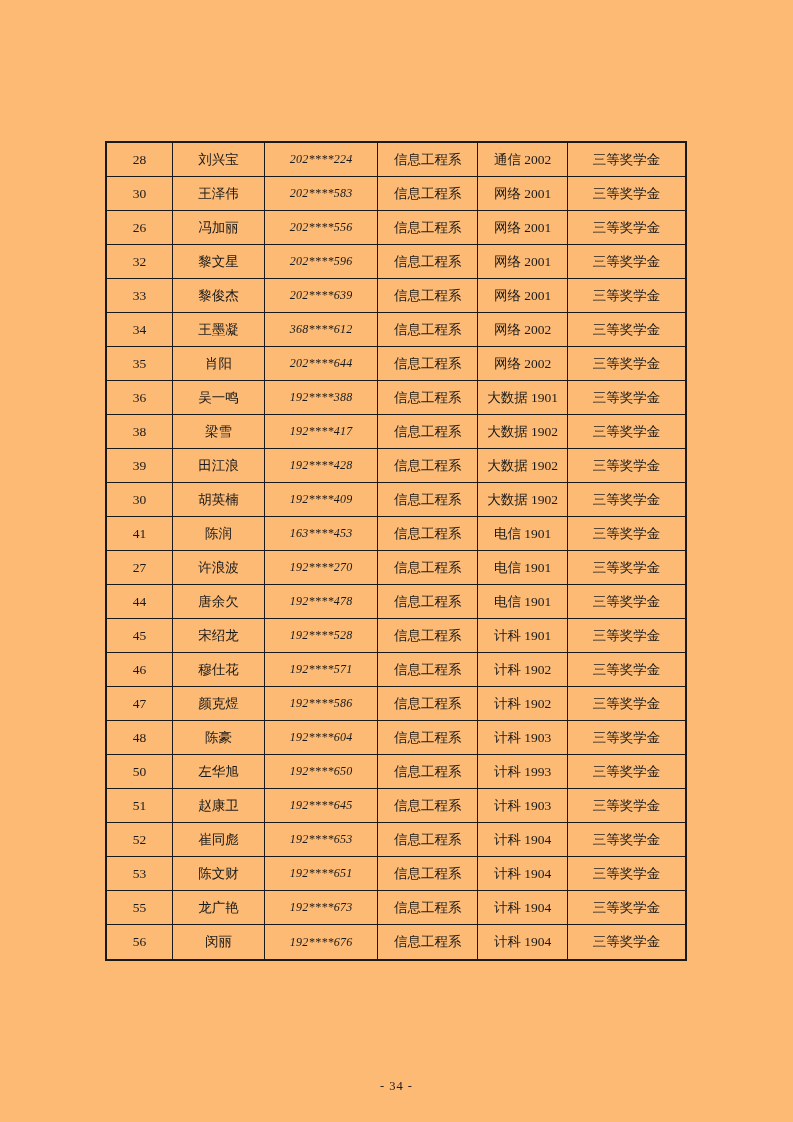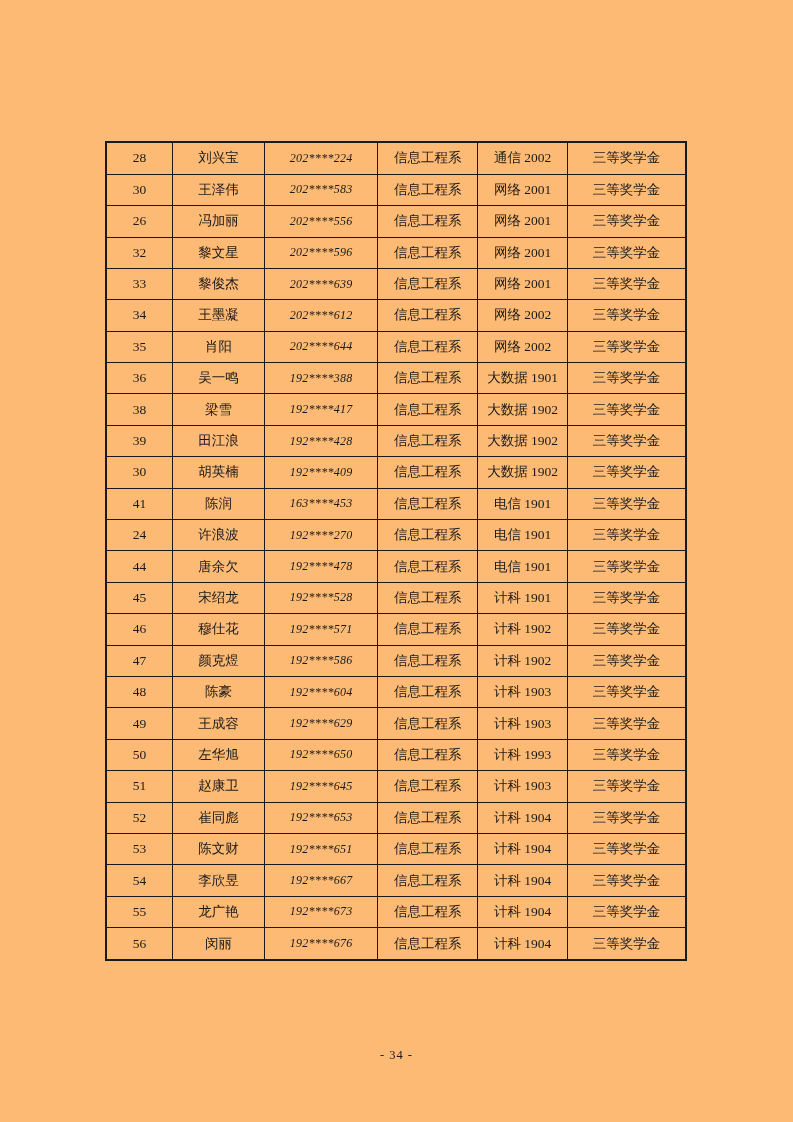--- a/index.html
+++ b/index.html
@@ -42,21 +42,21 @@
   }
   col.c-no    { width: 11.5%; }
   col.c-name  { width: 15.8%; }
   col.c-id    { width: 19.6%; }
   col.c-dept  { width: 17.2%; }
   col.c-class { width: 15.5%; }
   col.c-award { width: 20.4%; }
   .page-footer {
     position: absolute;
     left: 0;
-    top: 1048px;
+    top: 1079px;
     width: 100%;
     text-align: center;
     font-size: 12.5px;
     letter-spacing: 1px;
     color: #1a1a1a;
   }
 </style>
 </head>
 <body>
 
@@ -109,21 +109,21 @@
         <td class="cell-no">33</td>
         <td class="cell-name">黎俊杰</td>
         <td class="cell-student-id">202****639</td>
         <td class="cell-dept">信息工程系</td>
         <td class="cell-class">网络 2001</td>
         <td class="cell-award">三等奖学金</td>
       </tr>
         <tr style="">
         <td class="cell-no">34</td>
         <td class="cell-name">王墨凝</td>
-        <td class="cell-student-id">202****612</td>
+        <td class="cell-student-id">368****612</td>
         <td class="cell-dept">信息工程系</td>
         <td class="cell-class">网络 2002</td>
         <td class="cell-award">三等奖学金</td>
       </tr>
         <tr style="">
         <td class="cell-no">35</td>
         <td class="cell-name">肖阳</td>
         <td class="cell-student-id">202****644</td>
         <td class="cell-dept">信息工程系</td>
         <td class="cell-class">网络 2002</td>
@@ -163,21 +163,21 @@
       </tr>
         <tr style="">
         <td class="cell-no">41</td>
         <td class="cell-name">陈润</td>
         <td class="cell-student-id">163****453</td>
         <td class="cell-dept">信息工程系</td>
         <td class="cell-class">电信 1901</td>
         <td class="cell-award">三等奖学金</td>
       </tr>
         <tr style="">
-        <td class="cell-no">24</td>
+        <td class="cell-no">27</td>
         <td class="cell-name">许浪波</td>
         <td class="cell-student-id">192****270</td>
         <td class="cell-dept">信息工程系</td>
         <td class="cell-class">电信 1901</td>
         <td class="cell-award">三等奖学金</td>
       </tr>
         <tr style="">
         <td class="cell-no">44</td>
         <td class="cell-name">唐余欠</td>
         <td class="cell-student-id">192****478</td>
@@ -211,28 +211,20 @@
       </tr>
         <tr style="">
         <td class="cell-no">48</td>
         <td class="cell-name">陈豪</td>
         <td class="cell-student-id">192****604</td>
         <td class="cell-dept">信息工程系</td>
         <td class="cell-class">计科 1903</td>
         <td class="cell-award">三等奖学金</td>
       </tr>
         <tr style="">
-        <td class="cell-no">49</td>
-        <td class="cell-name">王成容</td>
-        <td class="cell-student-id">192****629</td>
-        <td class="cell-dept">信息工程系</td>
-        <td class="cell-class">计科 1903</td>
-        <td class="cell-award">三等奖学金</td>
-      </tr>
-        <tr style="">
         <td class="cell-no">50</td>
         <td class="cell-name">左华旭</td>
         <td class="cell-student-id">192****650</td>
         <td class="cell-dept">信息工程系</td>
         <td class="cell-class">计科 1993</td>
         <td class="cell-award">三等奖学金</td>
       </tr>
         <tr style="">
         <td class="cell-no">51</td>
         <td class="cell-name">赵康卫</td>
@@ -251,28 +243,20 @@
       </tr>
         <tr style="">
         <td class="cell-no">53</td>
         <td class="cell-name">陈文财</td>
         <td class="cell-student-id">192****651</td>
         <td class="cell-dept">信息工程系</td>
         <td class="cell-class">计科 1904</td>
         <td class="cell-award">三等奖学金</td>
       </tr>
         <tr style="">
-        <td class="cell-no">54</td>
-        <td class="cell-name">李欣昱</td>
-        <td class="cell-student-id">192****667</td>
-        <td class="cell-dept">信息工程系</td>
-        <td class="cell-class">计科 1904</td>
-        <td class="cell-award">三等奖学金</td>
-      </tr>
-        <tr style="">
         <td class="cell-no">55</td>
         <td class="cell-name">龙广艳</td>
         <td class="cell-student-id">192****673</td>
         <td class="cell-dept">信息工程系</td>
         <td class="cell-class">计科 1904</td>
         <td class="cell-award">三等奖学金</td>
       </tr>
         <tr style="">
         <td class="cell-no">56</td>
         <td class="cell-name">闵丽</td>

